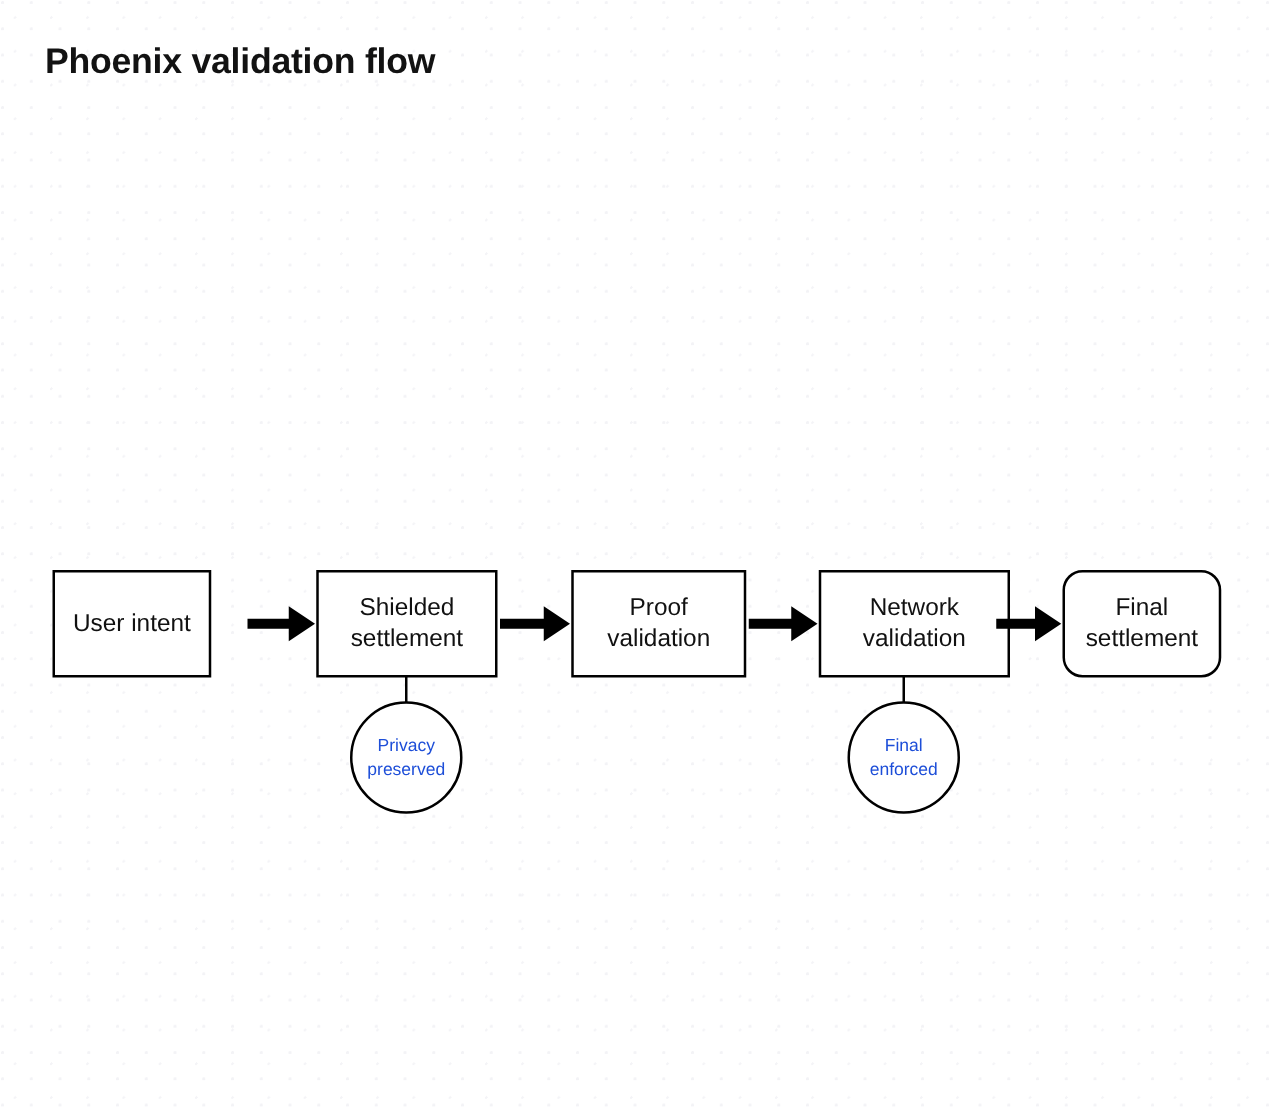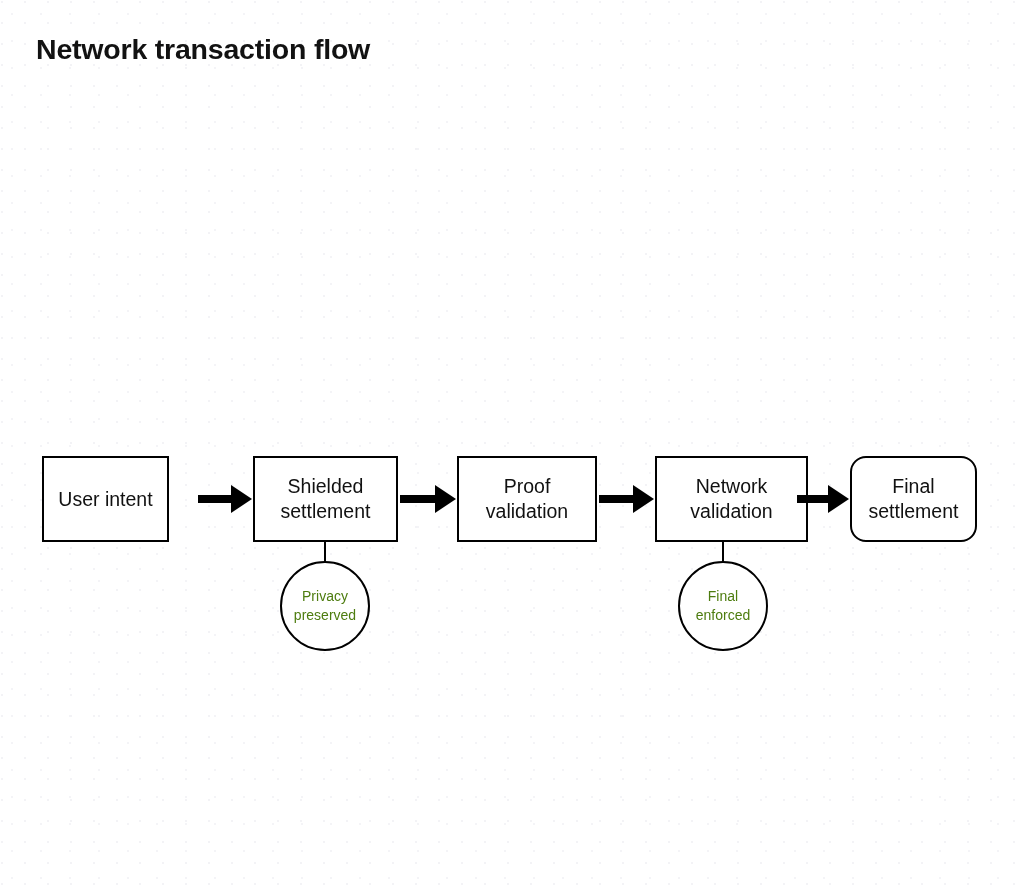--- a/index.html
+++ b/index.html
@@ -118,35 +118,35 @@
     box-sizing: border-box;
     border: 2px solid #000000;
     border-radius: 50%;
     background: #ffffff;
     display: flex;
     align-items: center;
     justify-content: center;
     text-align: center;
     font-size: 14px;
     line-height: 19px;
-    color: #4d7c0f;
+    color: #1d4ed8;
   }
   .note-circle .note-label {
     display: block;
     white-space: pre-line;
   }
   #circle-1 { left: 280px; }
   #circle-2 { left: 678px; }
 </style>
 </head>
 <body>
 
 <div id="canvas">
 
-  <div id="title">Network transaction flow</div>
+  <div id="title">Phoenix validation flow</div>
 
   <div class="node-box" id="box-1">
     <span class="node-label">User intent</span>
   </div>
 
   <div class="node-box" id="box-2">
     <span class="node-label">Shielded
 settlement</span>
   </div>
 

